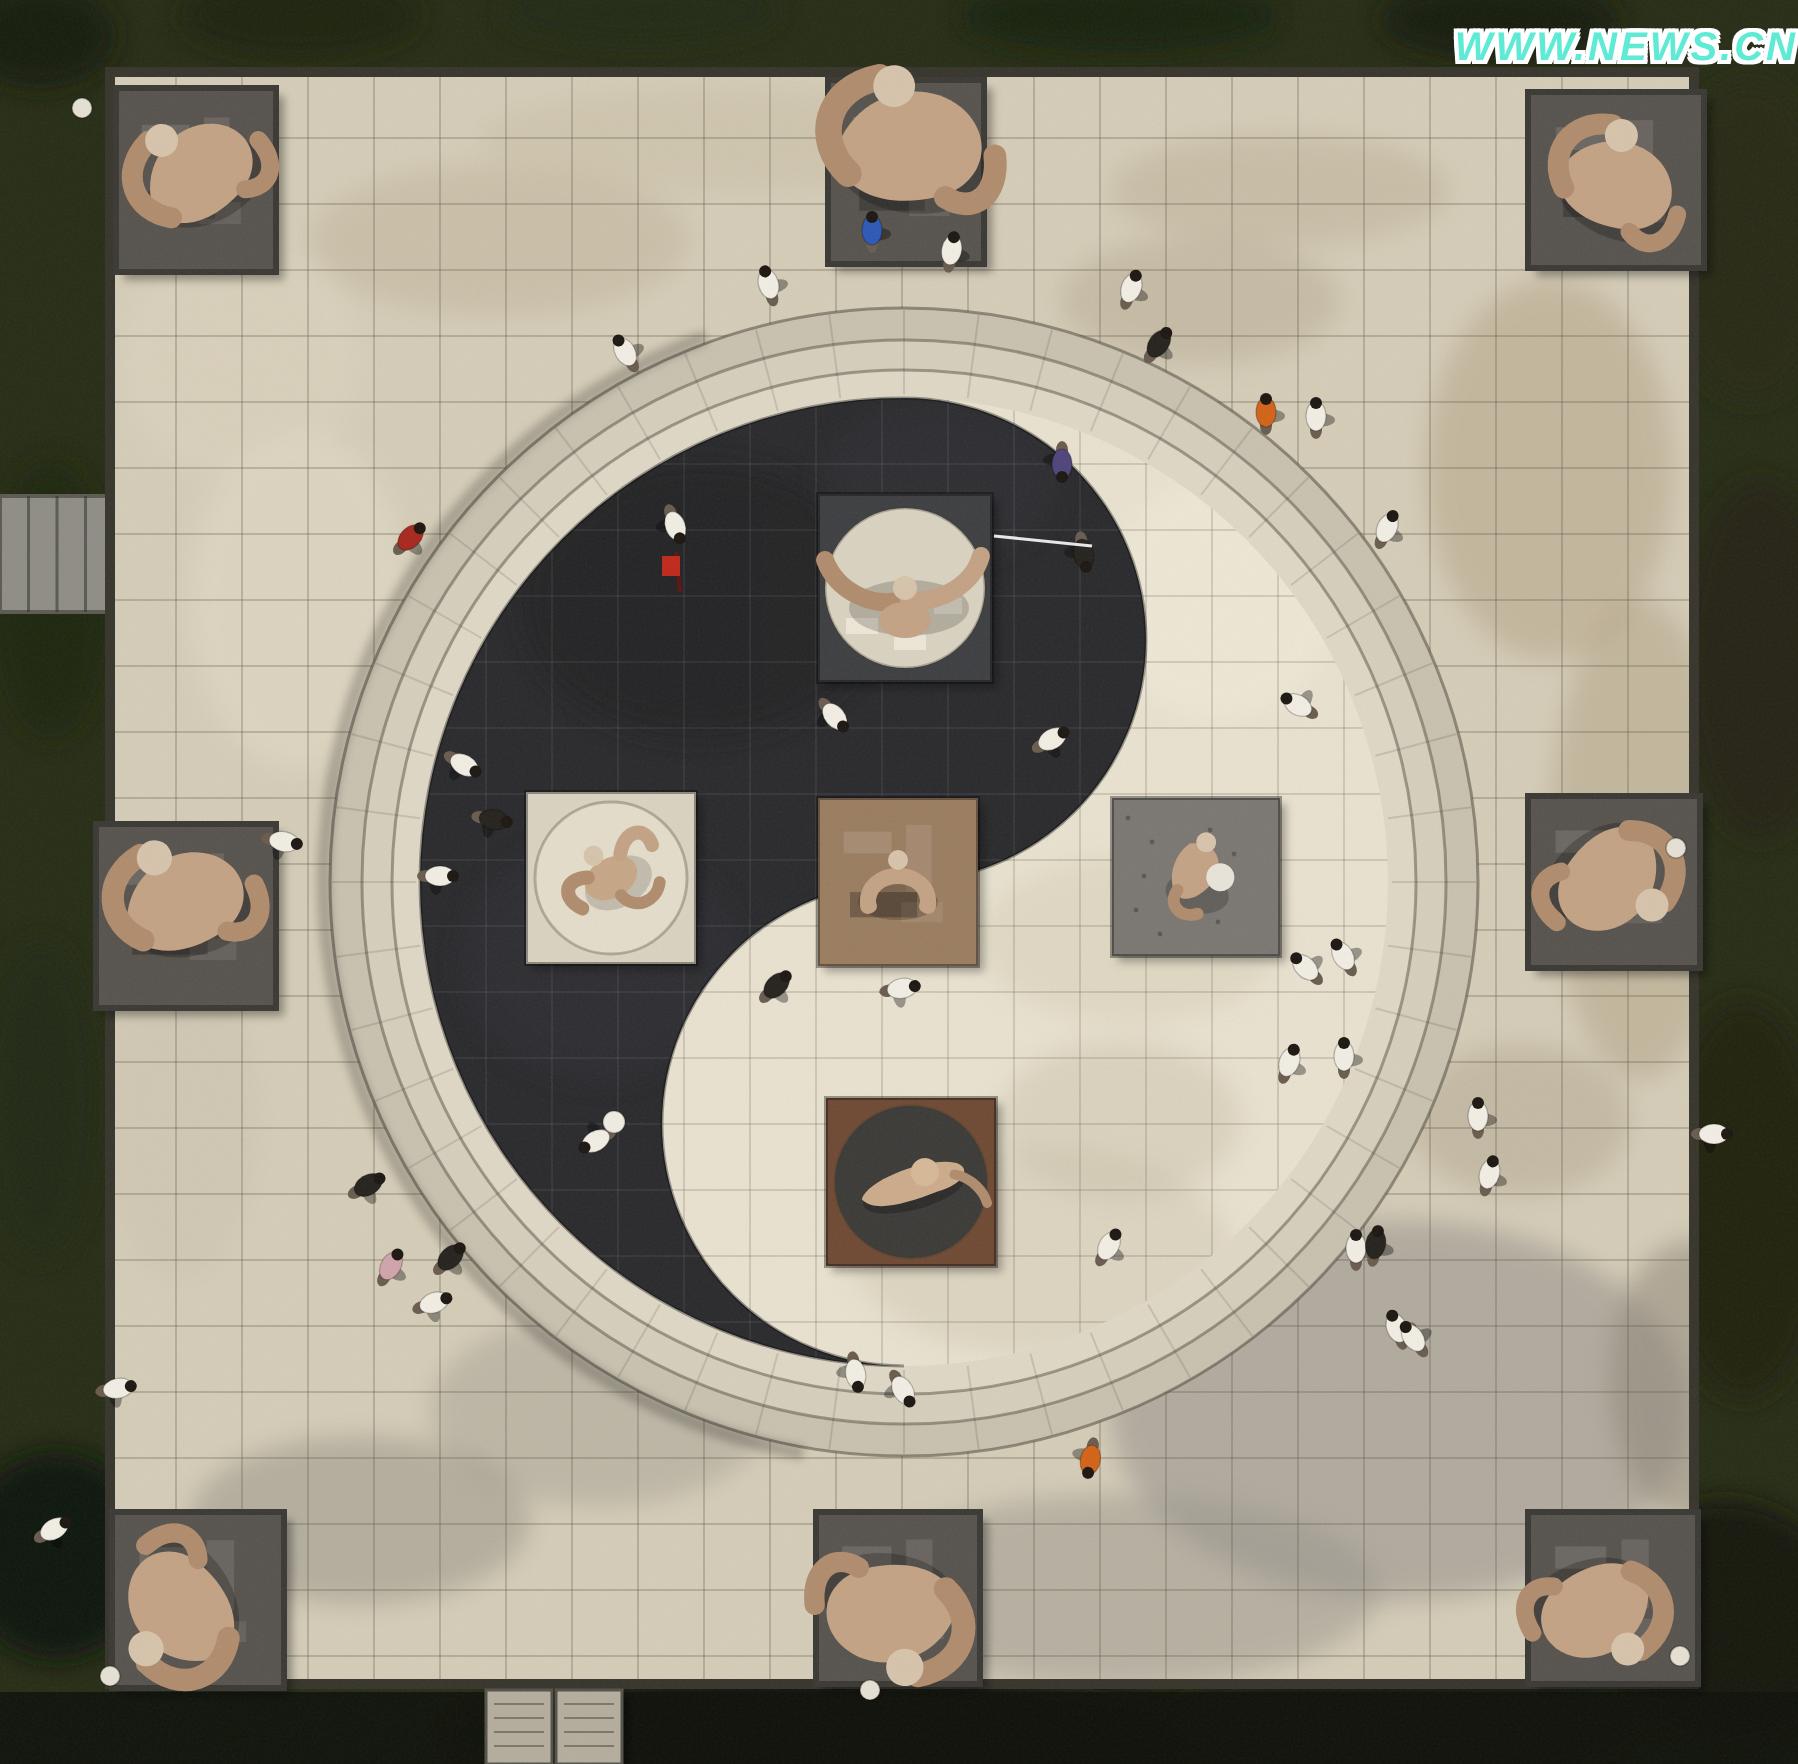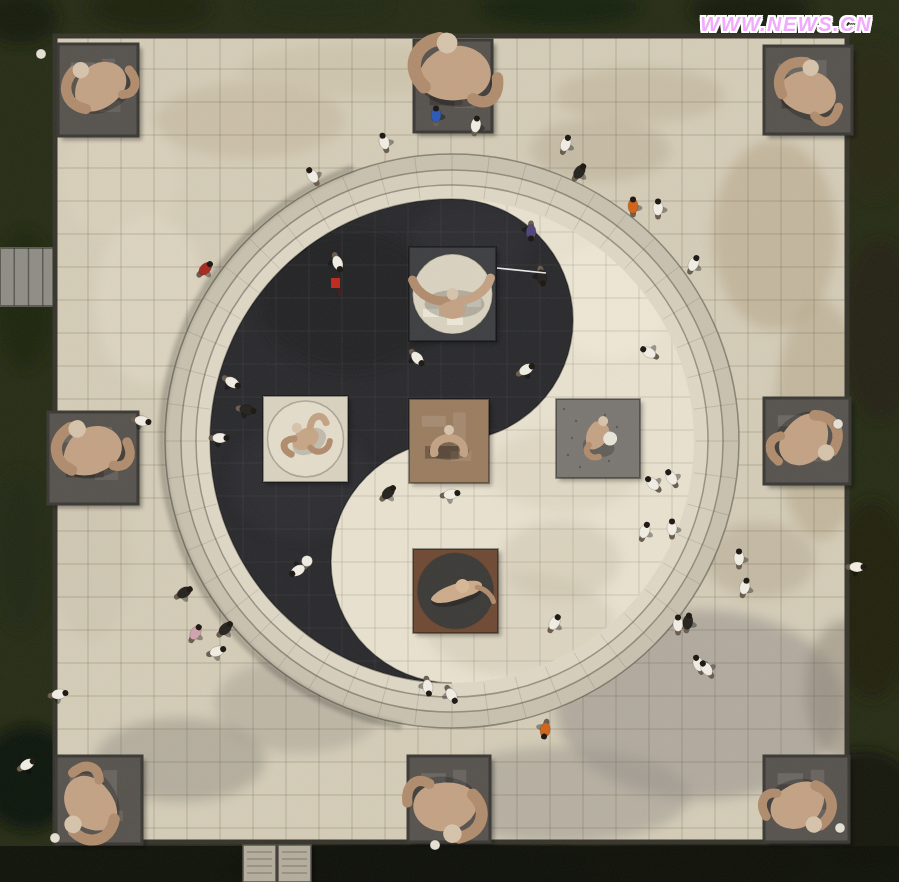--- a/index.html
+++ b/index.html
@@ -1,22 +1,22 @@
 <!DOCTYPE html>
 <html><head>
 <meta charset="utf-8">
 <style>
   html,body{margin:0;padding:0;background:#111;}
   #stage{position:relative;width:899px;height:882px;overflow:hidden;background:#242b15;
          font-family:"Liberation Sans",sans-serif;}
   #scene{position:absolute;left:0;top:0;}
   #watermark{
-    position:absolute;top:13px;right:27px;z-index:9;
+    position:absolute;top:13px;right:0;z-index:9;
     font:bold 20px "Liberation Sans",sans-serif;
-    letter-spacing:1.5px;color:#f0abfc;font-style:italic;
+    letter-spacing:1.5px;color:#5eead4;font-style:italic;
     text-shadow:-2px -2px 0 #fff,2px -2px 0 #fff,-2px 2px 0 #fff,2px 2px 0 #fff,
                  0 -2px 0 #fff,0 2px 0 #fff,-2px 0 0 #fff,2px 0 0 #fff;
   }
 </style>
 </head>
 <body>
 
 <div id="stage">
   <svg id="scene" width="899" height="882" viewBox="0 0 899 882" xmlns="http://www.w3.org/2000/svg">
       <defs>

